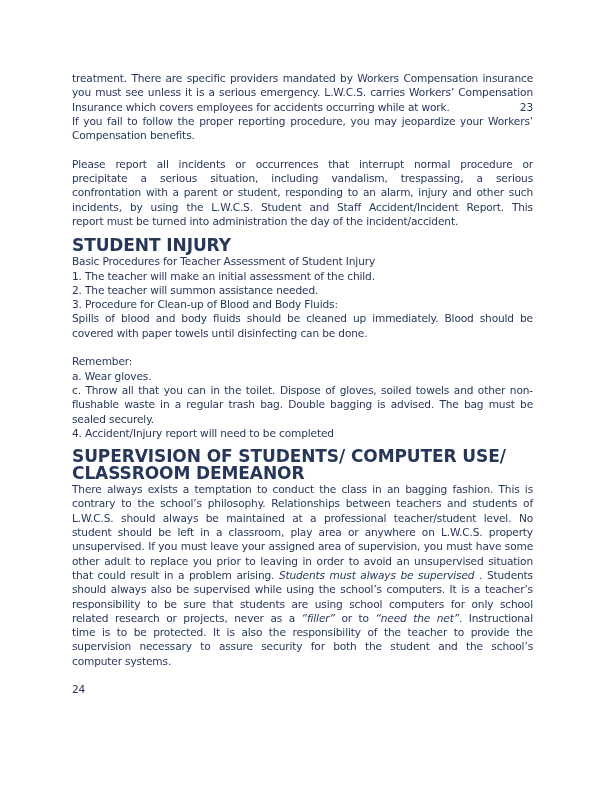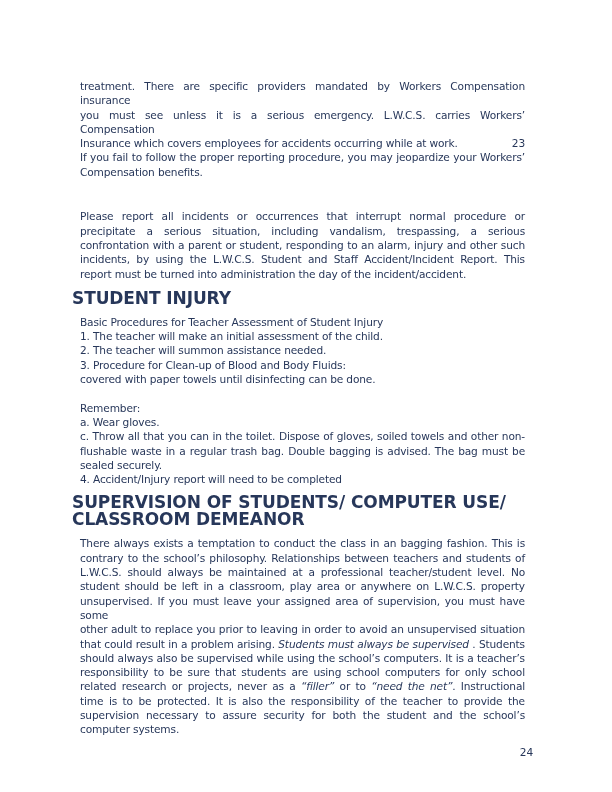--- a/index.html
+++ b/index.html
@@ -3,32 +3,32 @@
 <meta charset="utf-8">
 <style>
   html, body { margin: 0; padding: 0; background: #ffffff; }
   body { width: 612px; height: 792px; position: relative; overflow: hidden; }
   .page {
     position: absolute; left: 72px; top: 71px; width: 461px;
     font-family: "DejaVu Sans", sans-serif;
     font-size: 10.6px; line-height: 14.3px; color: #27375a;
     letter-spacing: -0.15px;
   }
-  .para { margin: 8px; text-align: justify; }
+  .para { margin: 0; text-align: justify; }
   .line { display: block; }
   .justify-line { display: block; text-align: justify; text-align-last: justify; }
   .gap { height: 14.3px; }
   .heading {
     font-family: "DejaVu Sans", sans-serif; font-weight: bold;
     font-size: 17px; line-height: 17px; color: #27375a; margin: 0; letter-spacing: -0.1px;
   }
   .h1 { margin-top: 9px; }
   .h2 { margin-top: 8px; }
   .pgnum-inline { float: right; }
-  .pgnum-bottom { display: block; text-align: right; margin-top: 3px; }
+  .pgnum-bottom { display: block; text-align: left; margin-top: 14px; }
   em { font-style: italic; }
 </style>
 </head>
 <body>
 
 <div class="page">
 
   <div class="para">
     <span class="justify-line">treatment. There are specific providers mandated by Workers Compensation insurance</span>
     <span class="justify-line">you must see unless it is a serious emergency. L.W.C.S. carries Workers’ Compensation</span>
@@ -46,20 +46,21 @@
     <span class="justify-line">incidents, by using the L.W.C.S. Student and Staff Accident/Incident Report.  This</span>
     <span class="line">report must be turned into administration the day of the incident/accident.</span>
   </div>
 
   <h2 class="heading h1">STUDENT INJURY</h2>
   <div class="para">
     <span class="line">Basic Procedures for Teacher Assessment of Student Injury</span>
     <span class="line">1. The teacher will make an initial assessment of the child.</span>
     <span class="line">2. The teacher will summon assistance needed.</span>
     <span class="line">3. Procedure for Clean-up of Blood and Body Fluids:</span>
+    <span class="justify-line">Spills of blood and body fluids should be cleaned up immediately. Blood should be</span>
     <span class="line">covered with paper towels until disinfecting can be done.</span>
     <div class="gap"></div>
     <span class="line">Remember:</span>
     <span class="line">a. Wear gloves.</span>
     <span class="justify-line">c. Throw all that you can in the toilet. Dispose of gloves, soiled towels and other non-</span>
     <span class="justify-line">flushable waste in a regular trash bag. Double bagging is advised. The bag must be</span>
     <span class="line">sealed securely.</span>
     <span class="line">4. Accident/Injury report will need to be completed</span>
   </div>
 

